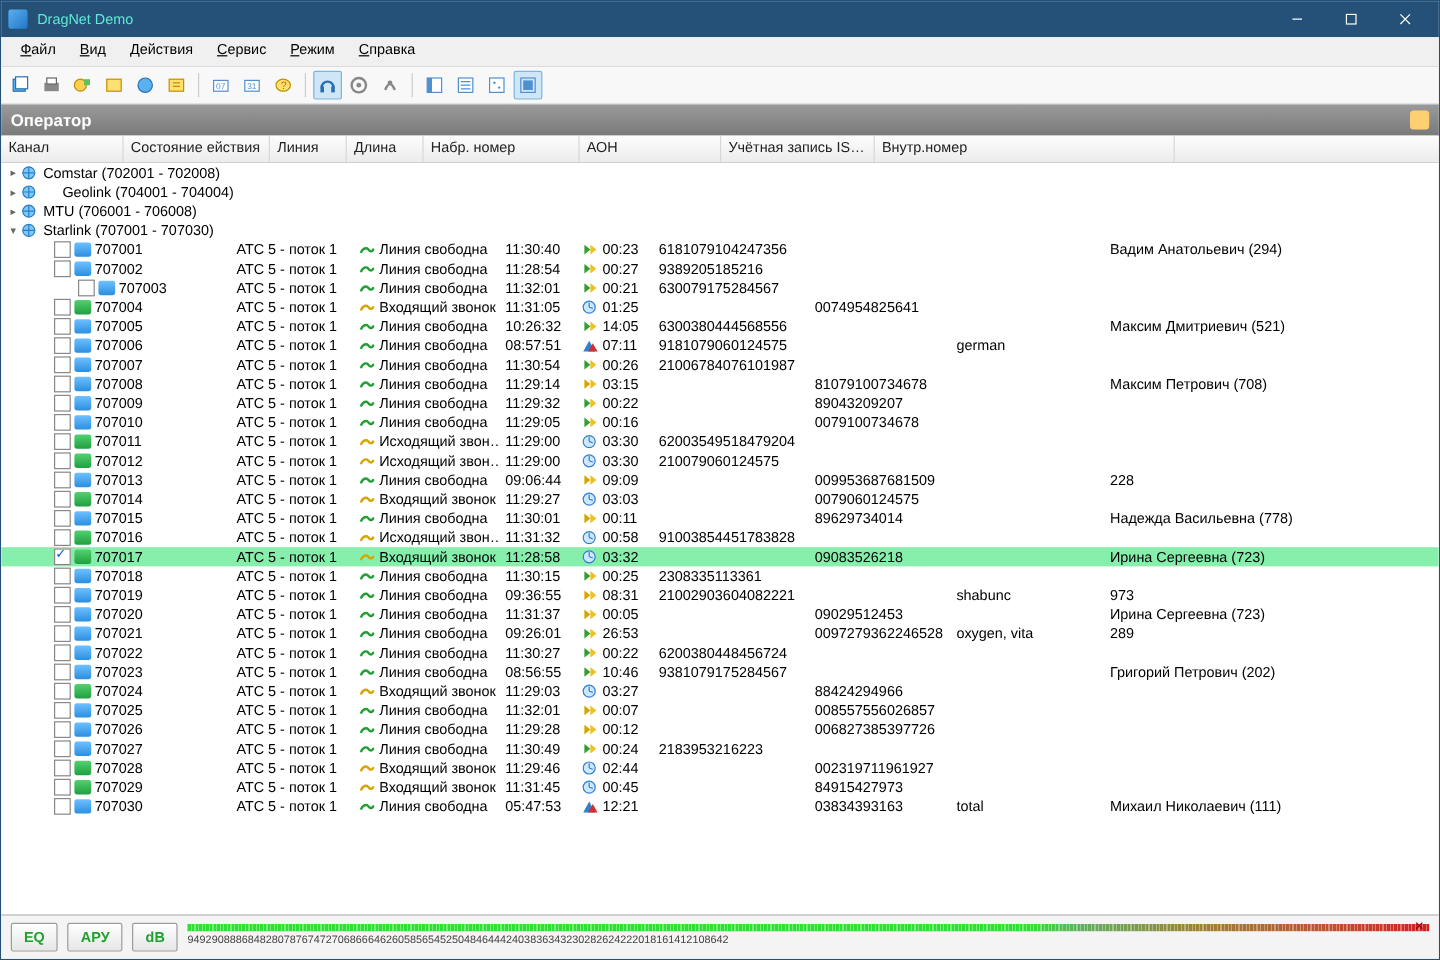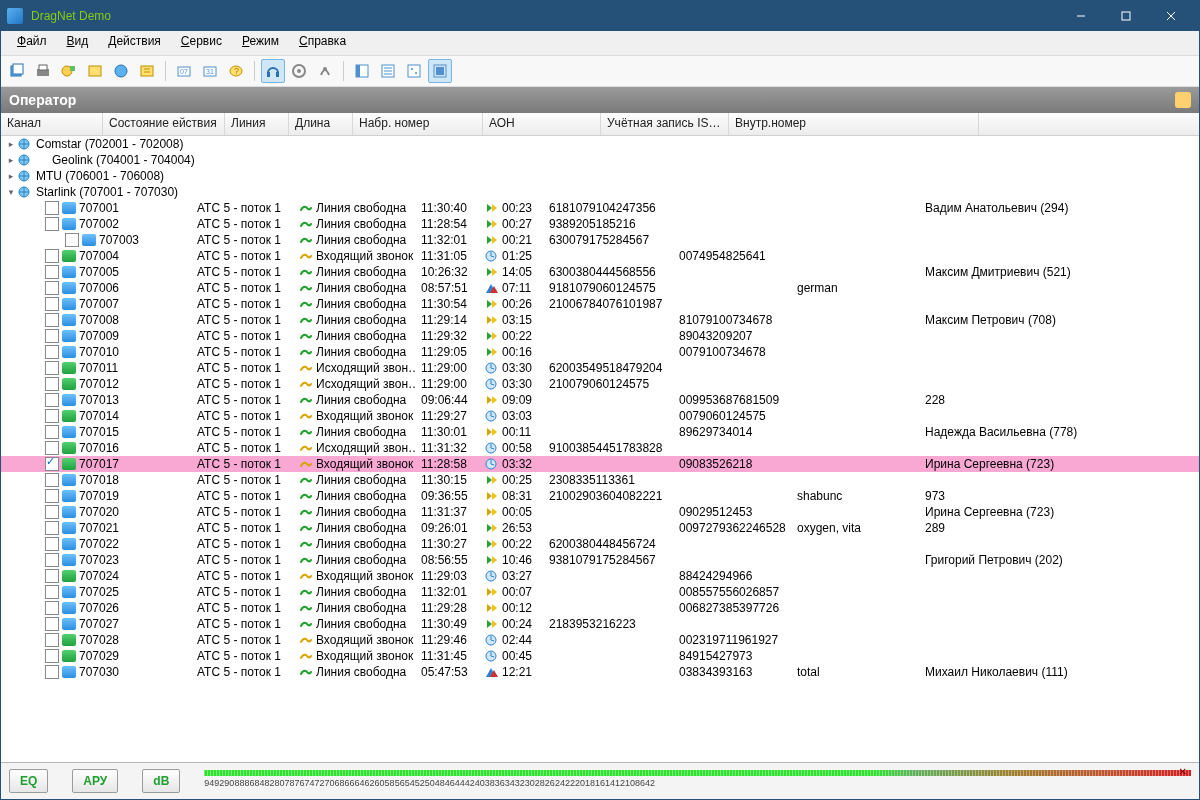--- a/index.html
+++ b/index.html
@@ -1,17 +1,17 @@
 <!DOCTYPE html>
 <html><head>
 <meta charset="utf-8">
 <style>
 html,body{margin:0;padding:0;font-family:"Segoe UI",Tahoma,sans-serif;font-size:12px;color:#000;background:#fff;height:100%;overflow:hidden}
 .window{width:1200px;height:800px;border:1px solid #255078;box-sizing:border-box;display:flex;flex-direction:column;background:#fff}
-.titlebar{height:30px;background:#255078;color:#84cc16;display:flex;align-items:center;padding:0 6px}
+.titlebar{height:30px;background:#255078;color:#5eead4;display:flex;align-items:center;padding:0 6px}
 .titlebar .app-icon{width:16px;height:16px;background:linear-gradient(135deg,#5bb0f0,#2076c6);border-radius:2px;margin-right:8px}
 .titlebar .title{flex:1;font-size:12px}
 .titlebar .win-btn{width:45px;height:30px;display:flex;align-items:center;justify-content:center;cursor:pointer;color:#fff}
 .menubar{height:24px;background:#f0f0f0;display:flex;align-items:flex-start;padding:0 6px;border-bottom:1px solid #dcdcdc}
 .menubar .mi{padding:3px 10px;cursor:pointer}
 .menubar .mi u{text-decoration:underline}
 .toolbar{height:30px;background:#f8f8f8;border-bottom:1px solid #dcdcdc;display:flex;align-items:center;padding:0 4px;gap:2px}
 .toolbar .tb{width:22px;height:22px;display:flex;align-items:center;justify-content:center;border:1px solid transparent;border-radius:2px;cursor:pointer}
 .toolbar .tb.active{border-color:#7ab4e0;background:#cfe6f7}
 .toolbar .sep{width:1px;height:20px;background:#ccc;margin:0 4px}
@@ -19,29 +19,29 @@
 .section-bar{height:26px;background:linear-gradient(#9a9a9a,#7a7a7a);color:#fff;font-weight:bold;font-size:14px;display:flex;align-items:center;padding:0 8px}
 .section-bar .spacer{flex:1}
 .section-bar .user-icon{width:16px;height:16px;background:#ffd070;border-radius:3px}
 .header-row{height:22px;background:linear-gradient(#fdfdfd,#ececec);border-bottom:1px solid #d0d0d0;display:flex;font-size:12px;color:#222}
 .header-row .hc{border-right:1px solid #d8d8d8;padding:3px 6px;box-sizing:border-box;overflow:hidden;white-space:nowrap;text-overflow:ellipsis}
 .body{flex:1;overflow:auto;background:#fff}
 .tree-row{height:16px;display:flex;align-items:center;padding:0 4px;font-size:12px;white-space:nowrap}
 .tree-row .exp{width:12px;text-align:center;color:#666;cursor:pointer;font-size:9px}
 .tree-row .ticon{width:16px;height:12px}
 .data-row{height:16px;display:flex;align-items:center;font-size:12px;white-space:nowrap}
-.data-row.selected{background:#f9a8d4}
+.data-row.selected{background:#86efac}
 .cell{box-sizing:border-box;padding:0 4px;overflow:hidden;text-overflow:ellipsis;display:flex;align-items:center;gap:3px;height:16px}
 .chk{width:12px;height:12px;border:1px solid #888;background:#fff;display:inline-block;position:relative}
 .chk.checked::after{content:"✓";position:absolute;top:-3px;left:0;font-size:11px;color:#0066cc}
 .node-ic{width:14px;height:12px;display:inline-block}
 .ic-server{background:linear-gradient(#6ec0ff,#2a8fe0);border-radius:2px}
 .ic-server2{background:linear-gradient(#54d070,#1fa040);border-radius:2px}
 .state-ic,.dur-ic,.net-ic{width:14px;height:12px;display:inline-block;flex:none}
-.footer{height:36px;border-top:1px solid #b8b8b8;background:#f4f4f4;display:flex;align-items:center;padding:0 8px;gap:24px}
+.footer{height:36px;border-top:1px solid #b8b8b8;background:#f4f4f4;display:flex;align-items:center;padding:0 8px;gap:8px}
 .footer .fb{height:22px;padding:0 10px;border:1px solid #9c9c9c;background:linear-gradient(#fefefe,#e6e6e6);border-radius:2px;cursor:pointer;font-weight:bold;color:#1fa030;display:flex;align-items:center}
 .ruler{flex:1;height:26px;position:relative}
 .ruler .bar{position:absolute;top:2px;height:6px;left:0;right:0;background:linear-gradient(90deg,#30e030 0%,#30e030 68%,#60b060 72%,#a08030 82%,#c05030 92%,#d02020 100%)}
 .ruler .bar::before{content:"";position:absolute;left:0;right:0;top:0;bottom:0;background:repeating-linear-gradient(90deg,rgba(255,255,255,.35)0 1px,transparent 1px 3px)}
 .ruler .ticks{position:absolute;top:10px;left:0;right:0;display:flex;font-size:9px;color:#444}
 .close-x{position:absolute;right:4px;top:-2px;font-size:10px;color:#800;cursor:pointer}
 
 .c-trunk{width:192px}.c-chan{width:102px}.c-state{width:122px}.c-start{width:64px}.c-len{width:64px}.c-dialed{width:130px}.c-aon{width:118px}.c-isdn{width:128px}.c-ext{width:250px}
 </style>
 </head>

